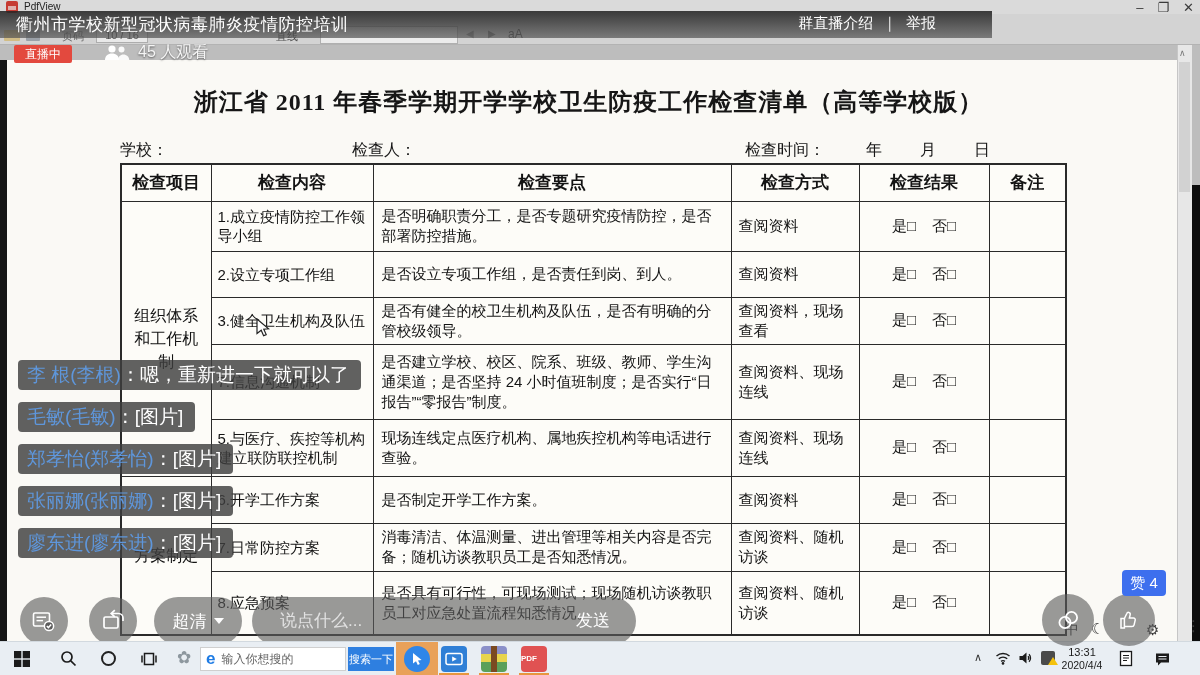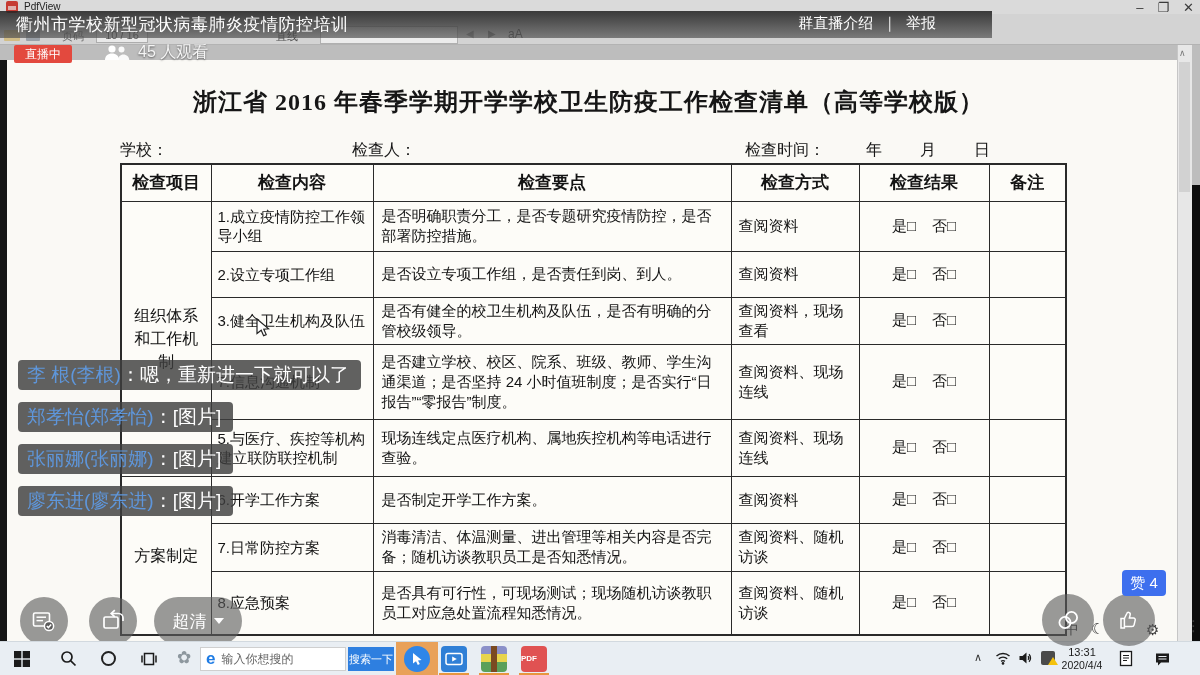--- a/index.html
+++ b/index.html
@@ -173,21 +173,21 @@
   <div class="viewers">
     <svg width="26" height="17" viewBox="0 0 26 17">
       <circle cx="8" cy="5" r="3.6" fill="#fff"></circle>
       <path d="M1 16c0-4 3-6.4 7-6.4s7 2.4 7 6.4z" fill="#fff"></path>
       <circle cx="17.5" cy="5.5" r="3" fill="#fff" opacity=".92"></circle>
       <path d="M13.8 16c.4-3.4 2.6-5.6 5.5-5.6 3.4 0 5.7 2.2 6 5.6z" fill="#fff" opacity=".92"></path>
     </svg>
     <span>45 人观看</span>
   </div>
 
-  <div class="doc-title doc">浙江省 2016 年春季学期开学学校卫生防疫工作检查清单（高等学校版）</div>
+  <div class="doc-title doc">浙江省 2011 年春季学期开学学校卫生防疫工作检查清单（高等学校版）</div>
   <div class="form-row doc">
     <span class="f-school">学校：</span>
     <span class="f-inspector">检查人：</span>
     <span class="f-time">检查时间：</span>
     <span class="f-date">年　　月　　日</span>
   </div>
 
   <table class="checklist">
     <colgroup>
       <col style="width:90px">
@@ -268,20 +268,21 @@
       </tr>
     </tbody>
   </table>
 
   <svg class="cursor-icon" width="14" height="19" viewBox="0 0 14 19">
     <path d="M1 1 L1 15.5 L5.2 12.2 L7.6 17.8 L10.2 16.6 L7.8 11.2 L12.6 10.8 Z" fill="#fff" stroke="#222" stroke-width="1.2"></path>
   </svg>
 
   <div class="chat">
     <div class="chat-msg"><span class="chat-user">李 根(李根)</span><span class="chat-text">：</span><span class="chat-text">嗯，重新进一下就可以了</span></div>
+    <div class="chat-msg"><span class="chat-user">毛敏(毛敏)</span><span class="chat-text">：</span><span class="chat-text">[图片]</span></div>
     <div class="chat-msg"><span class="chat-user">郑孝怡(郑孝怡)</span><span class="chat-text">：</span><span class="chat-text">[图片]</span></div>
     <div class="chat-msg"><span class="chat-user">张丽娜(张丽娜)</span><span class="chat-text">：</span><span class="chat-text">[图片]</span></div>
     <div class="chat-msg"><span class="chat-user">廖东进(廖东进)</span><span class="chat-text">：</span><span class="chat-text">[图片]</span></div>
   </div>
 
   <div class="tray-float">
     <span class="tf-ime">中</span>
     <span class="tf-moon">☾</span>
     <span class="tf-gear">⚙</span>
     <span class="tf-more">⋮</span>
@@ -300,20 +301,24 @@
     <svg width="25" height="24" viewBox="0 0 25 24">
       <rect x="3" y="8" width="14" height="11" rx="1.5" fill="none" stroke="#fff" stroke-width="1.7"></rect>
       <path d="M11 4.5 h6.5 a4.5 4.5 0 0 1 4.5 4.5 v3" fill="none" stroke="#fff" stroke-width="1.7"></path>
       <path d="M13.8 1.2 L10.2 4.5 L13.8 7.8" fill="none" stroke="#fff" stroke-width="1.7"></path>
     </svg>
   </div>
   <div class="quality">
     <span>超清</span>
     <span class="caret-down"></span>
   </div>
+  <div class="say">
+    <input type="text" placeholder="说点什么..." style="">
+    <span class="send">发送</span>
+  </div>
   <div class="cir-lg btn-share">
     <svg width="26" height="24" viewBox="0 0 26 24">
       <circle cx="10" cy="14.5" r="5.6" fill="none" stroke="#fff" stroke-width="1.8"></circle>
       <circle cx="16.5" cy="9.5" r="5.6" fill="none" stroke="#fff" stroke-width="1.8"></circle>
     </svg>
   </div>
   <div class="cir-lg btn-like">
     <svg width="25" height="24" viewBox="0 0 25 24">
       <rect x="4" y="10.5" width="3.4" height="9.5" fill="none" stroke="#fff" stroke-width="1.5"></rect>
       <path d="M7.4 18.6 h7.6 c1 0 1.9-.7 2.1-1.7 l1.1-4.7 c.3-1.2-.6-2.3-1.8-2.3 h-4 l.8-3.3 c.2-1-.4-2-1.4-2.2 -.9-.2-1.7.3-2 1.1 l-2.4 5" fill="none" stroke="#fff" stroke-width="1.5"></path>

